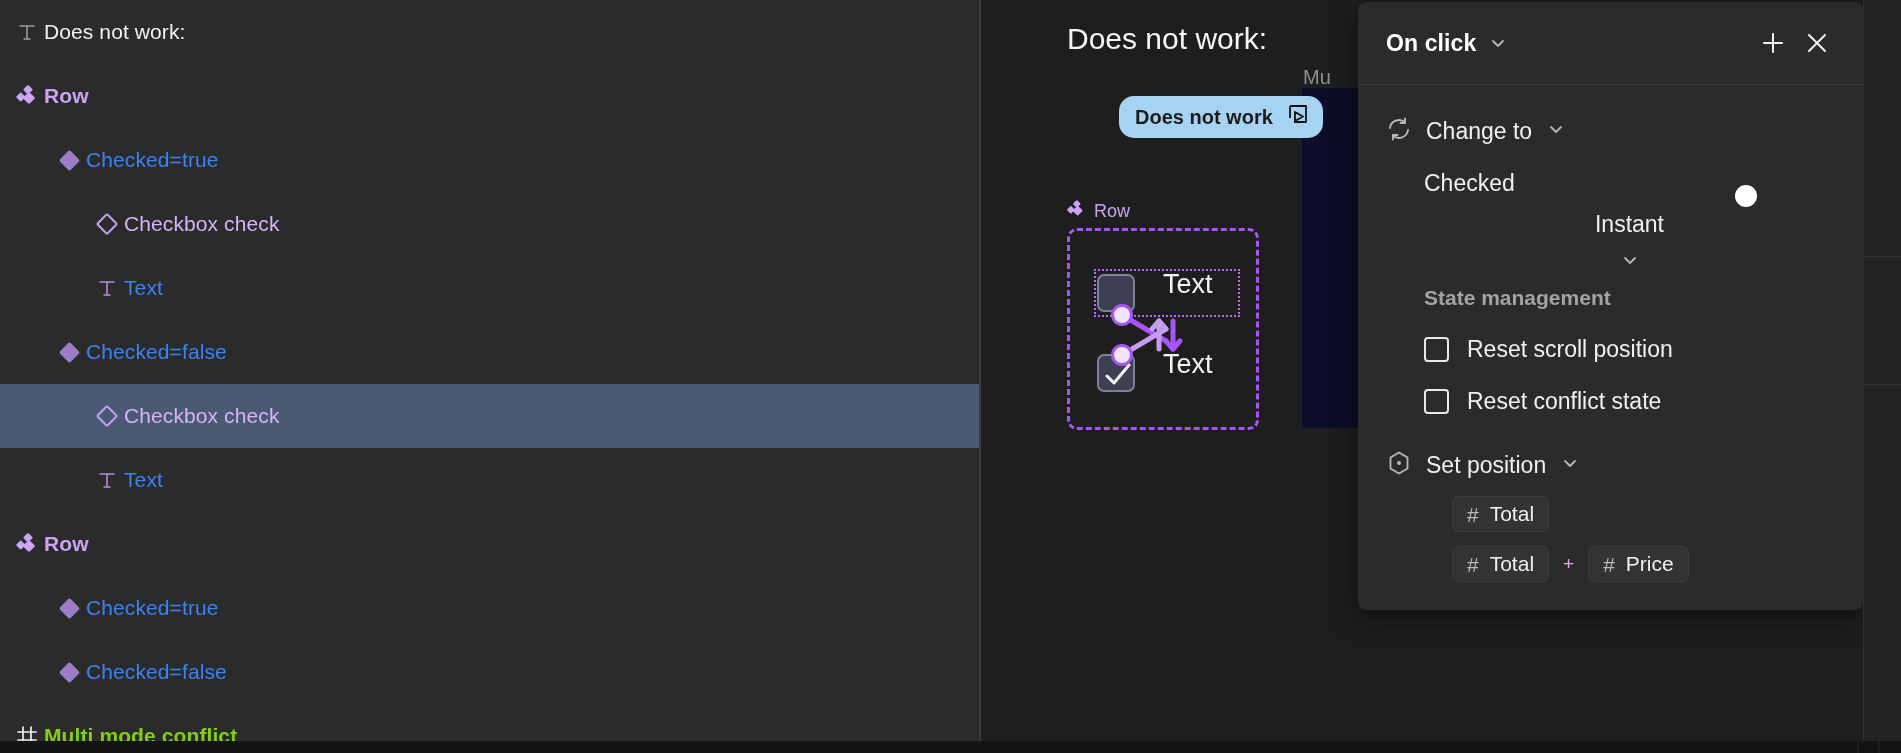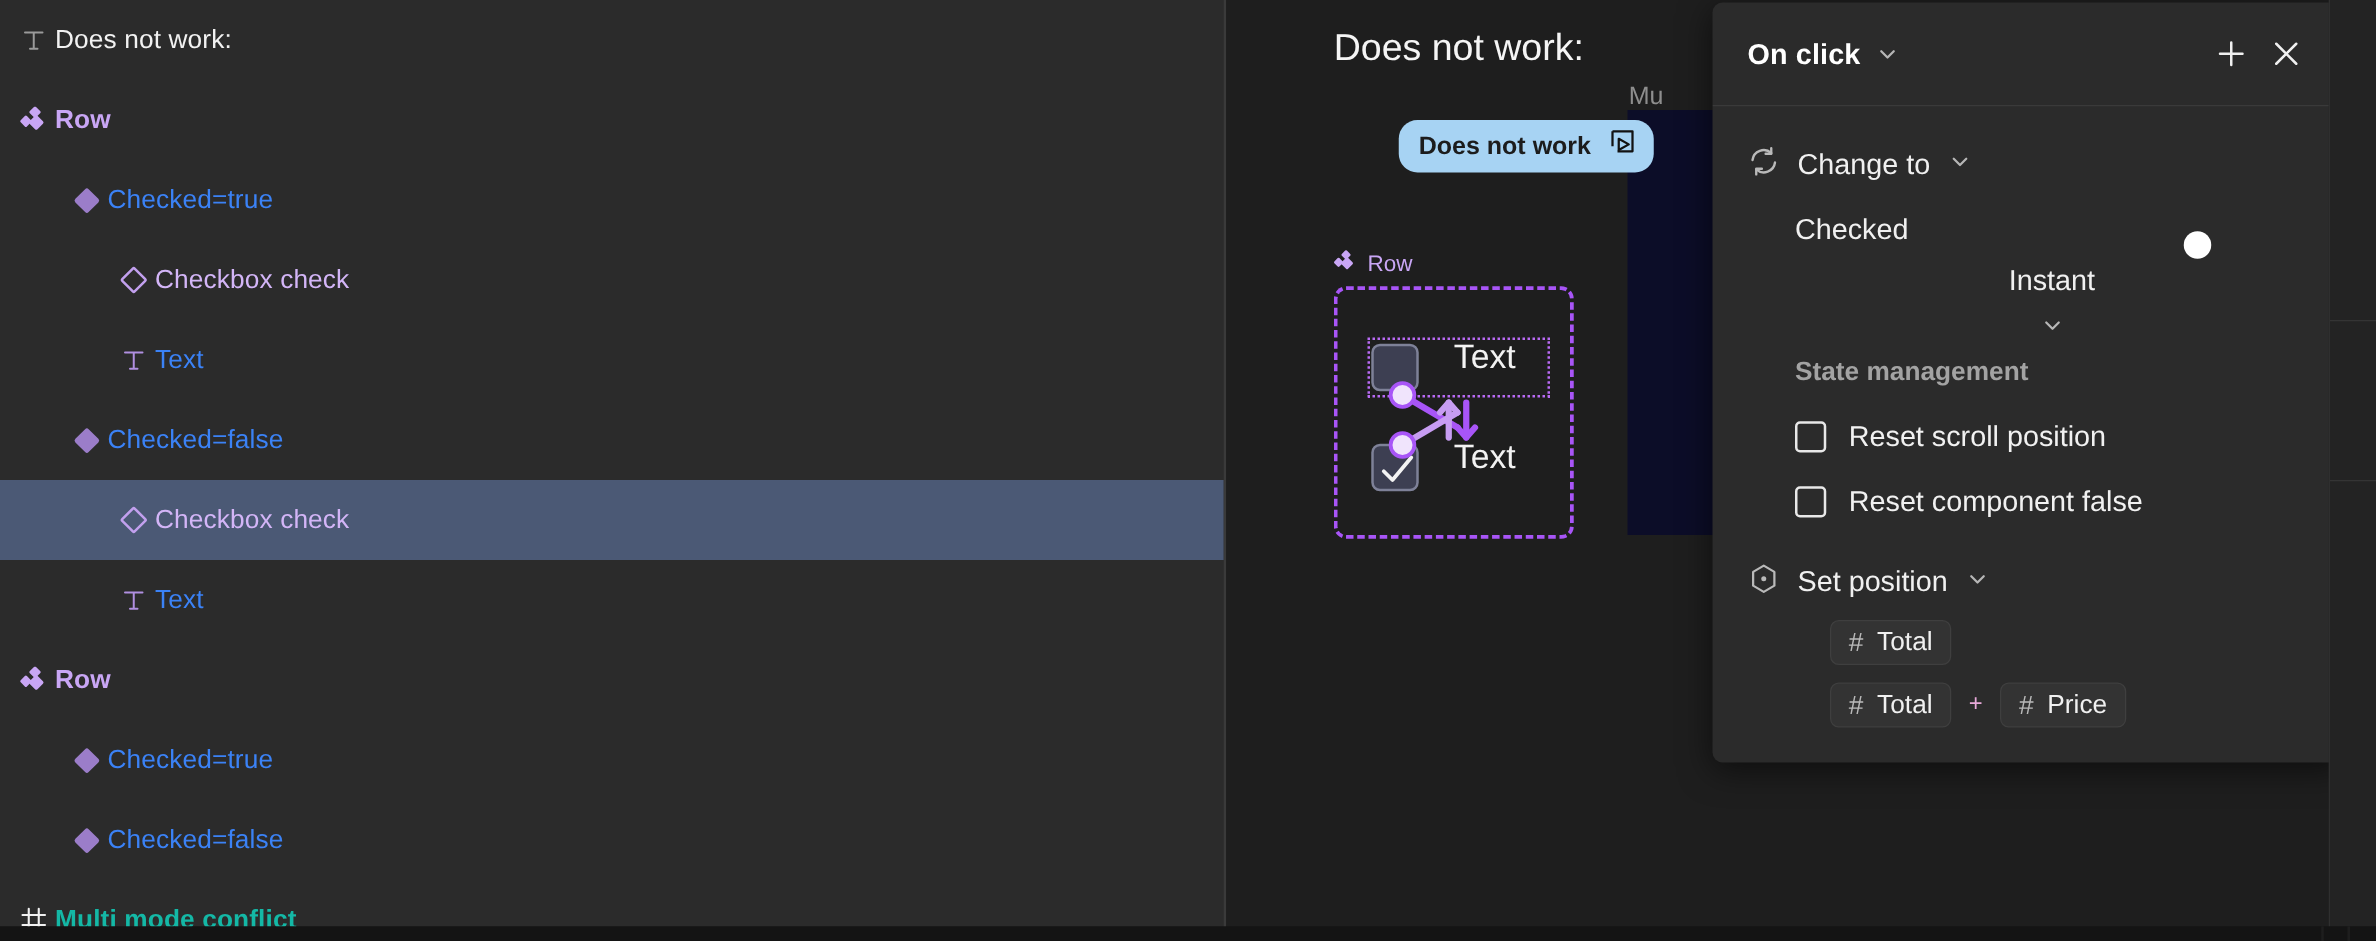--- a/index.html
+++ b/index.html
@@ -31,21 +31,21 @@
     width: 34px; height: 34px;
     display: flex; align-items: center; justify-content: center;
     flex: 0 0 34px;
   }
   .tree-label {
     font-size: 21px;
     letter-spacing: .1px;
     white-space: nowrap;
   }
   .lbl-white   { color: #f2f2f2; font-weight: 400; }
-  .lbl-white-b { color: #14b8a6; font-weight: 700; }
+  .lbl-white-b { color: #84cc16; font-weight: 700; }
   .lbl-purple-b{ color: #c9a6f5; font-weight: 700; }
   .lbl-purple  { color: #3b82f6; font-weight: 400; }
   .lbl-purple-l{ color: #d3b5f7; font-weight: 400; }
 
   
   .dia-solid { width: 15px; height: 15px; background: #9b7dc9; transform: rotate(45deg); border-radius: 2px; }
   .dia-hollow { width: 16px; height: 16px; border: 2px solid #c2a0ee; transform: rotate(45deg); border-radius: 2px; }
 
   
   .canvas {
@@ -128,21 +128,21 @@
     background: #f0e4fc;
     border: 3px solid #a855f7;
   }
   .dot-1 { left: 41px; top: 73px; }
   .dot-2 { left: 41px; top: 113px; }
   .arrow-svg { position: absolute; left: 0; top: 0; pointer-events: none; }
 
   
   .panel {
     position: absolute;
-    right: 26px; top: 2px;
+    right: 38px; top: 2px;
     width: 505px; height: 608px;
     background: #2b2b2b;
     border-radius: 8px;
     box-shadow: 0 6px 26px rgba(0,0,0,.55);
     overflow: hidden;
   }
   .panel-header {
     height: 83px;
     display: flex; align-items: center;
     padding: 0 24px 0 28px;
@@ -469,21 +469,21 @@
 
       <div class="subhead">State management</div>
 
       <div class="cb-line">
         <span class="cb-square"></span>
         <span class="txt">Reset scroll position</span>
       </div>
 
       <div class="cb-line">
         <span class="cb-square"></span>
-        <span class="txt">Reset component false</span>
+        <span class="txt">Reset conflict state</span>
       </div>
 
       <div class="section-head" style="margin-top:14px">
         <span>
           <svg width="26" height="26" viewBox="0 0 26 26">
             <path d="M13 2.5l8.5 5v11l-8.5 5-8.5-5v-11z" stroke="#b9b9b9" stroke-width="1.8" fill="none" stroke-linejoin="round"></path>
             <circle cx="13" cy="13" r="2" fill="#b9b9b9"></circle>
           </svg>
         </span>
         <span class="title">Set position</span>

